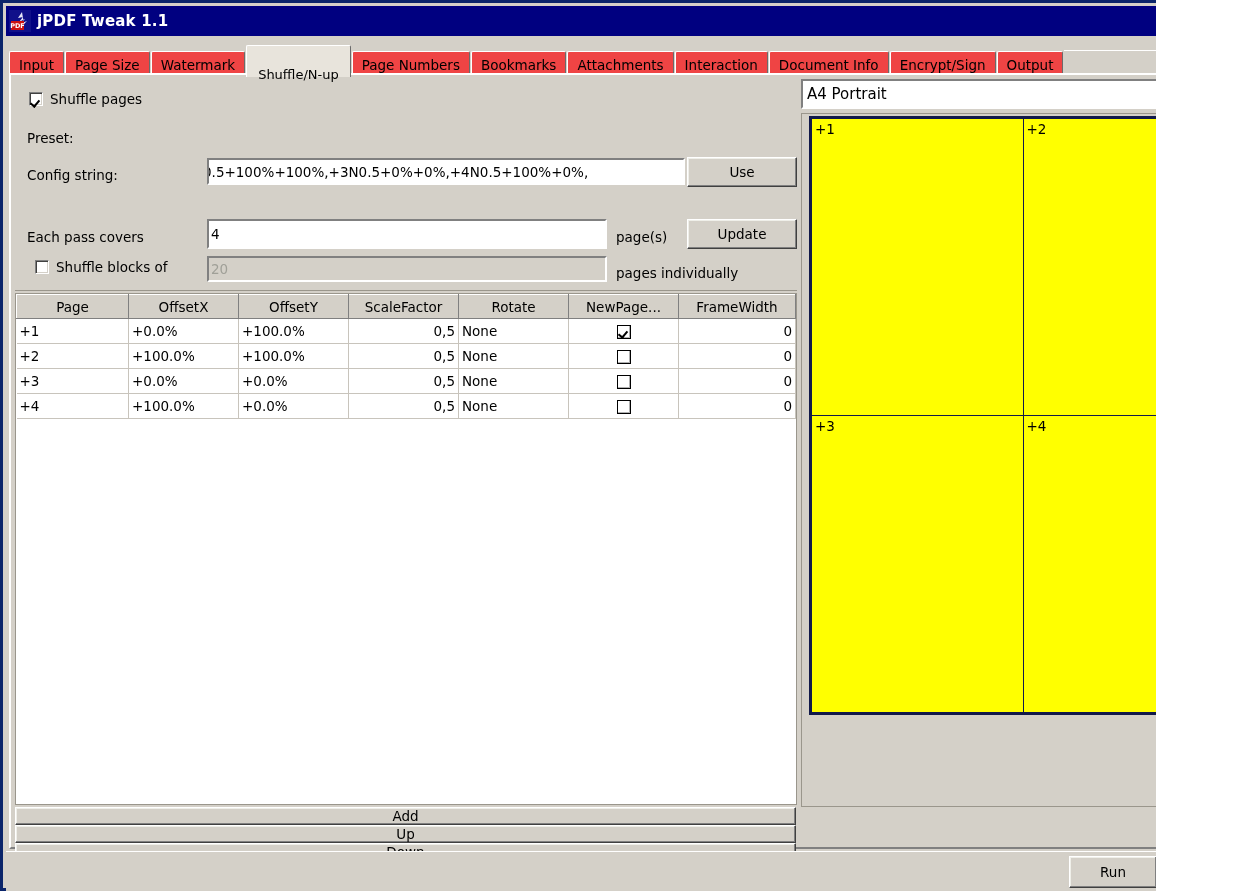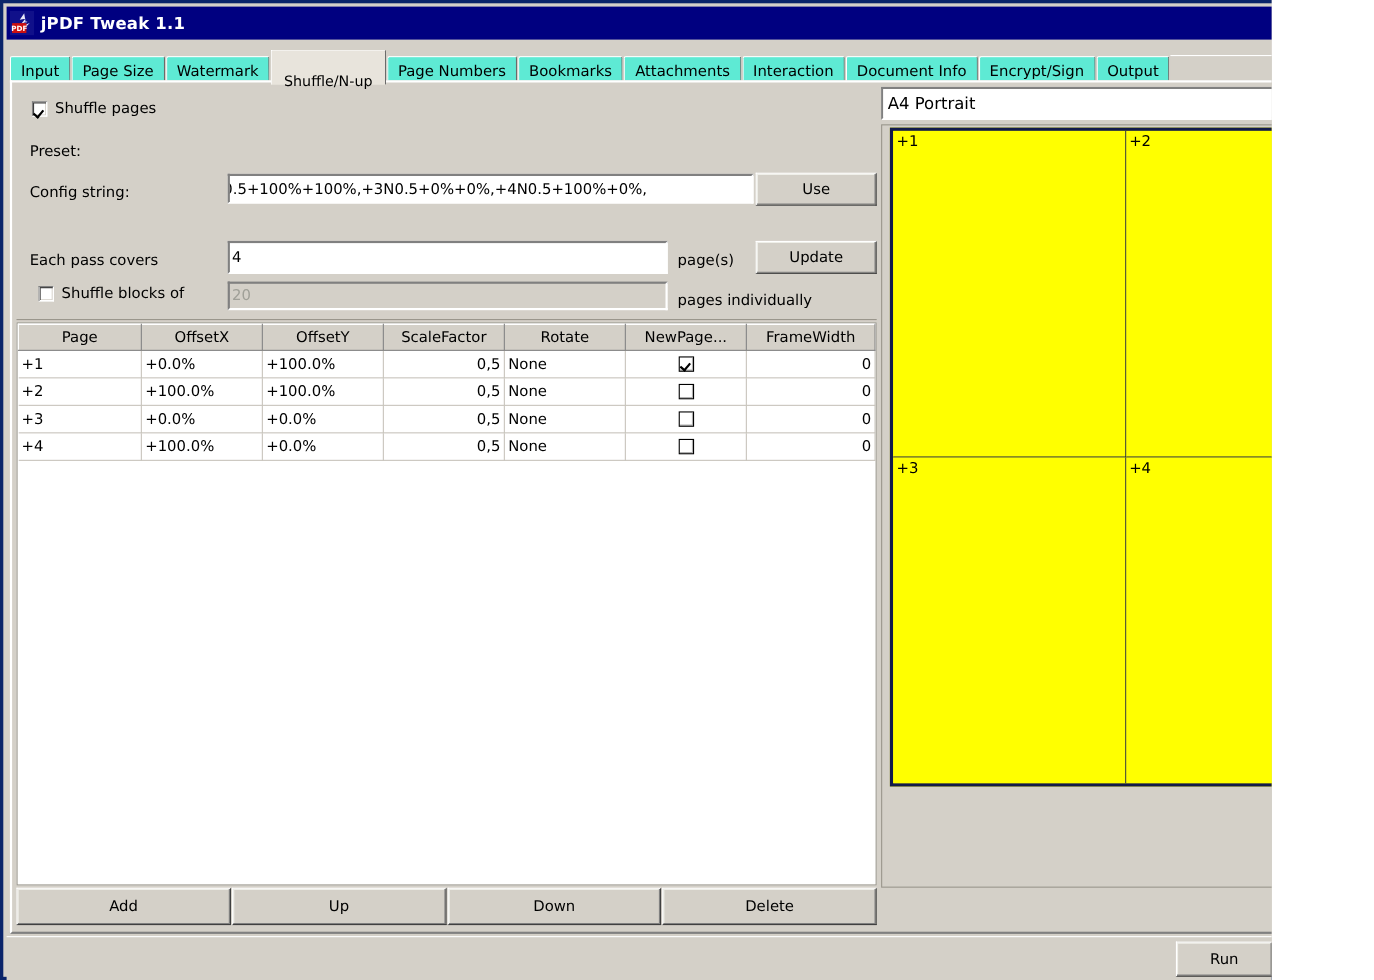--- a/index.html
+++ b/index.html
@@ -88,21 +88,21 @@
     width: 1237px;
     height: 36px;
     display: flex;
     align-items: flex-end;
     box-sizing: border-box;
   }
   .tab {
     height: 26px;
     line-height: 26px;
     padding: 0 9px;
-    background: #5eead4;
+    background: #ef4444;
     font-size: 13.5px;
     color: #000000;
     white-space: nowrap;
     box-sizing: border-box;
     border-top: 1px solid #ffffff;
     border-left: 1px solid #ffffff;
     border-right: 1px solid #6b6b6b;
     margin-right: 1px;
     position: relative;
     cursor: default;
@@ -364,20 +364,21 @@
   }
 
   
   .btnrow {
     position: absolute;
     left: 0;
     top: 728px;
     width: 782px;
     height: 34px;
     display: flex;
+    flex-direction: column;
   }
   .btnrow .btn {
     flex: 1 1 0;
     height: 34px;
     margin-right: 1px;
   }
   .btnrow .btn:last-child { margin-right: 0; }
 
   
   .size-combo {

